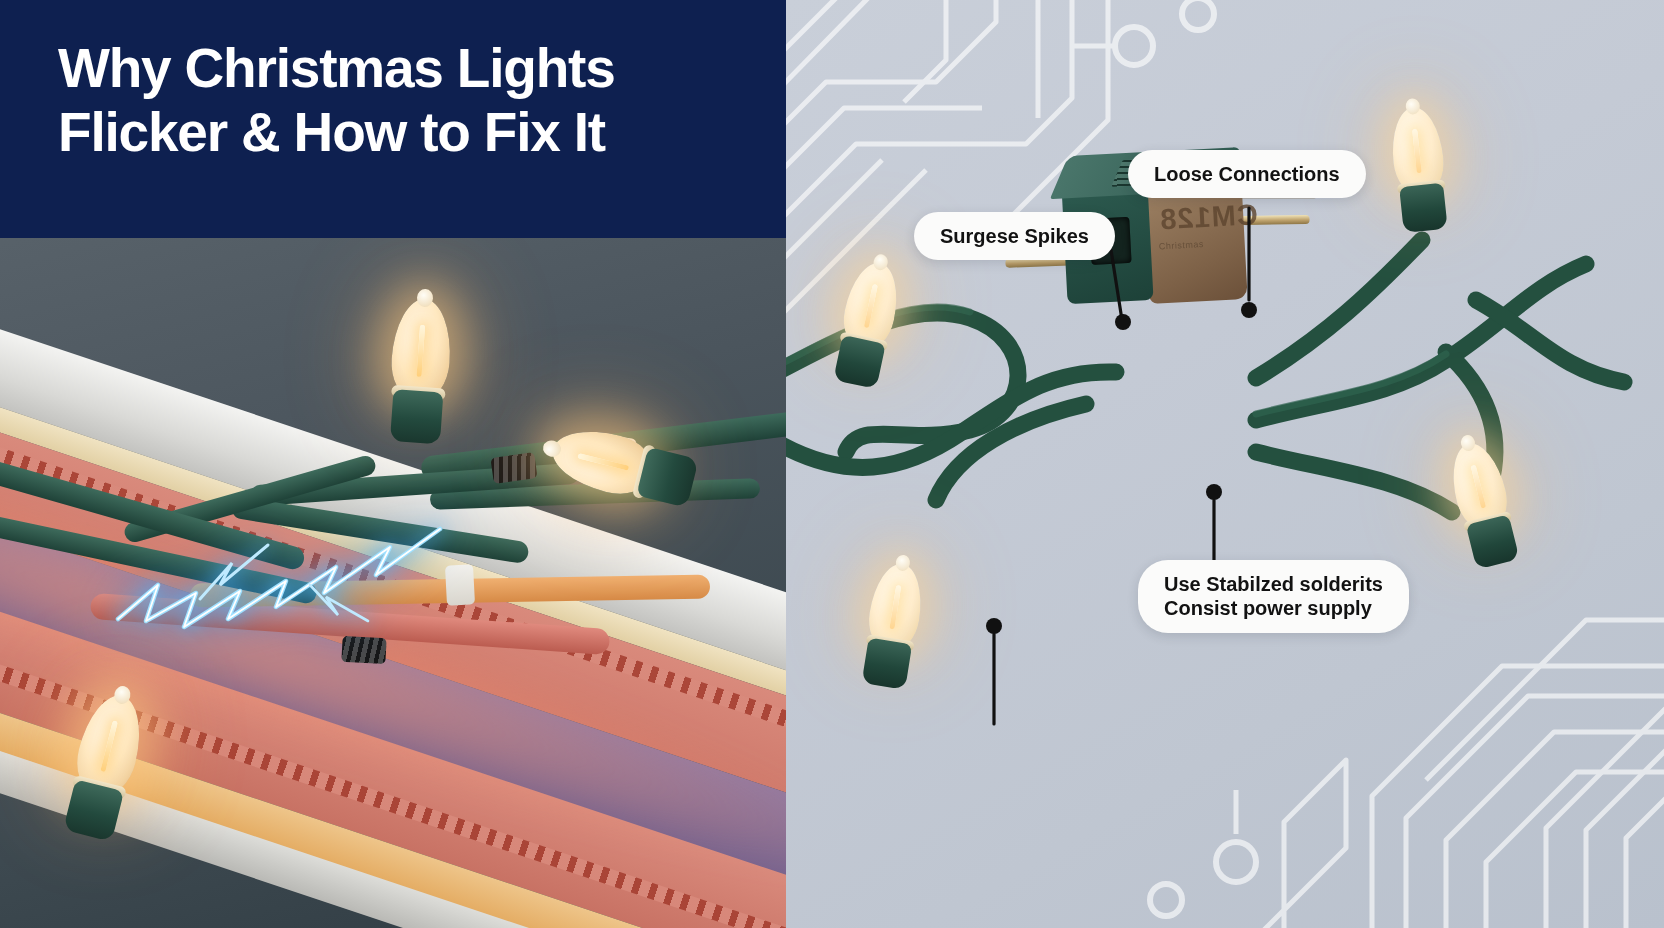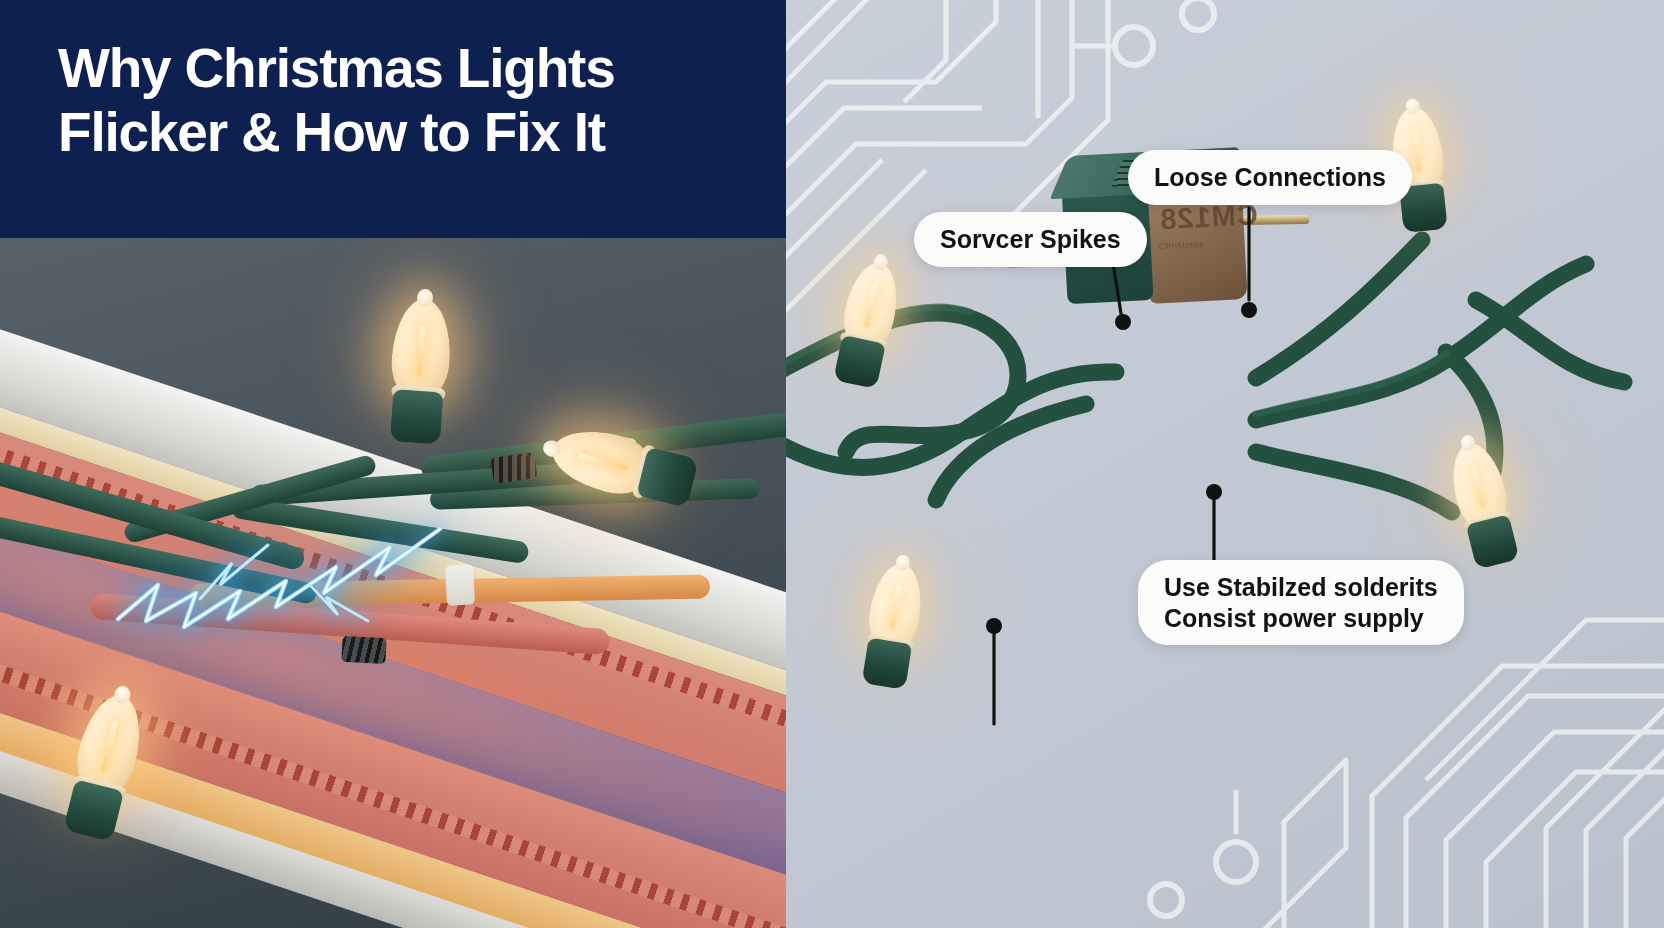--- a/index.html
+++ b/index.html
@@ -264,21 +264,21 @@
   .rb-3 { left: 602px; top: 110px; transform: rotate(-6deg); }
   .rb-4 { left: 658px; top: 450px; transform: rotate(-14deg); }
 
   
   .callout {
     position: absolute;
     background: #fbfbfa;
     border-radius: 30px;
     padding: 12px 26px;
     color: #121212;
-    font-size: 25px;
+    font-size: 20px;
     font-weight: bold;
     line-height: 1.22;
     white-space: pre-line;
     box-shadow: 0 3px 12px rgba(20,28,45,.14);
   }
   .co-voltage  { left: 128px; top: 212px; }
   .co-loose    { left: 342px; top: 150px; }
   .co-stabil   { left: 352px; top: 560px; }
   .co-surge    { left: 130px; top: 730px; }
 
@@ -471,21 +471,21 @@
         <circle cx="337" cy="322" r="8" fill="#111111"></circle>
         <path d="M463 208 L463 300" stroke="#111111" stroke-width="3.2" stroke-linecap="round"></path>
         <circle cx="463" cy="310" r="8" fill="#111111"></circle>
         <path d="M428 500 L428 580" stroke="#111111" stroke-width="3.2" stroke-linecap="round"></path>
         <circle cx="428" cy="492" r="8" fill="#111111"></circle>
         <path d="M208 634 L208 724" stroke="#111111" stroke-width="3.2" stroke-linecap="round"></path>
         <circle cx="208" cy="626" r="8" fill="#111111"></circle>
       </svg>
     </div>
 
-    <div class="callout co-voltage">Sorvcer Spikes</div>
+    <div class="callout co-voltage">Surgese Spikes</div>
 
     <div class="callout co-loose">Loose Connections</div>
 
     <div class="callout co-stabil">Use Stabilzed solderits
 Consist power supply</div>
 
 
   </div>
 </div>
 

